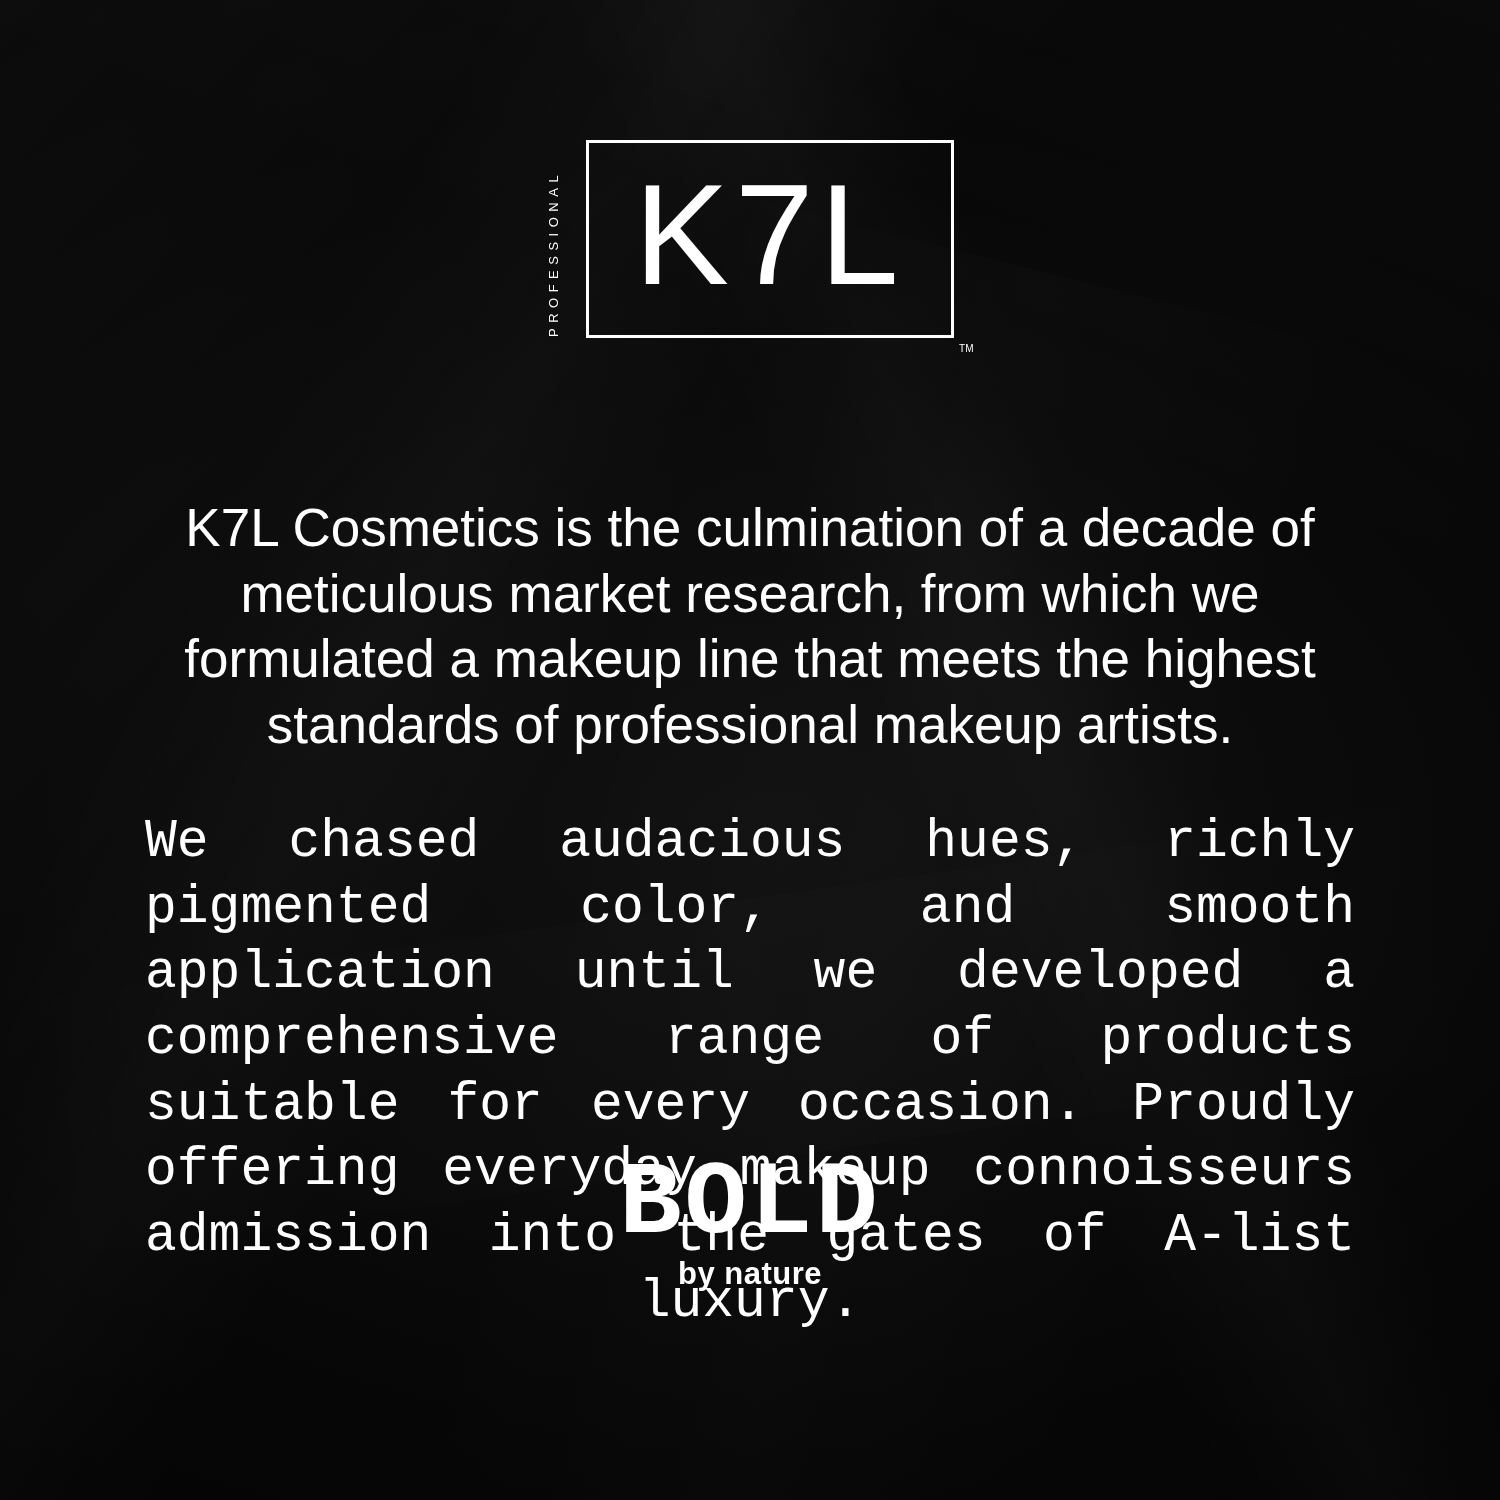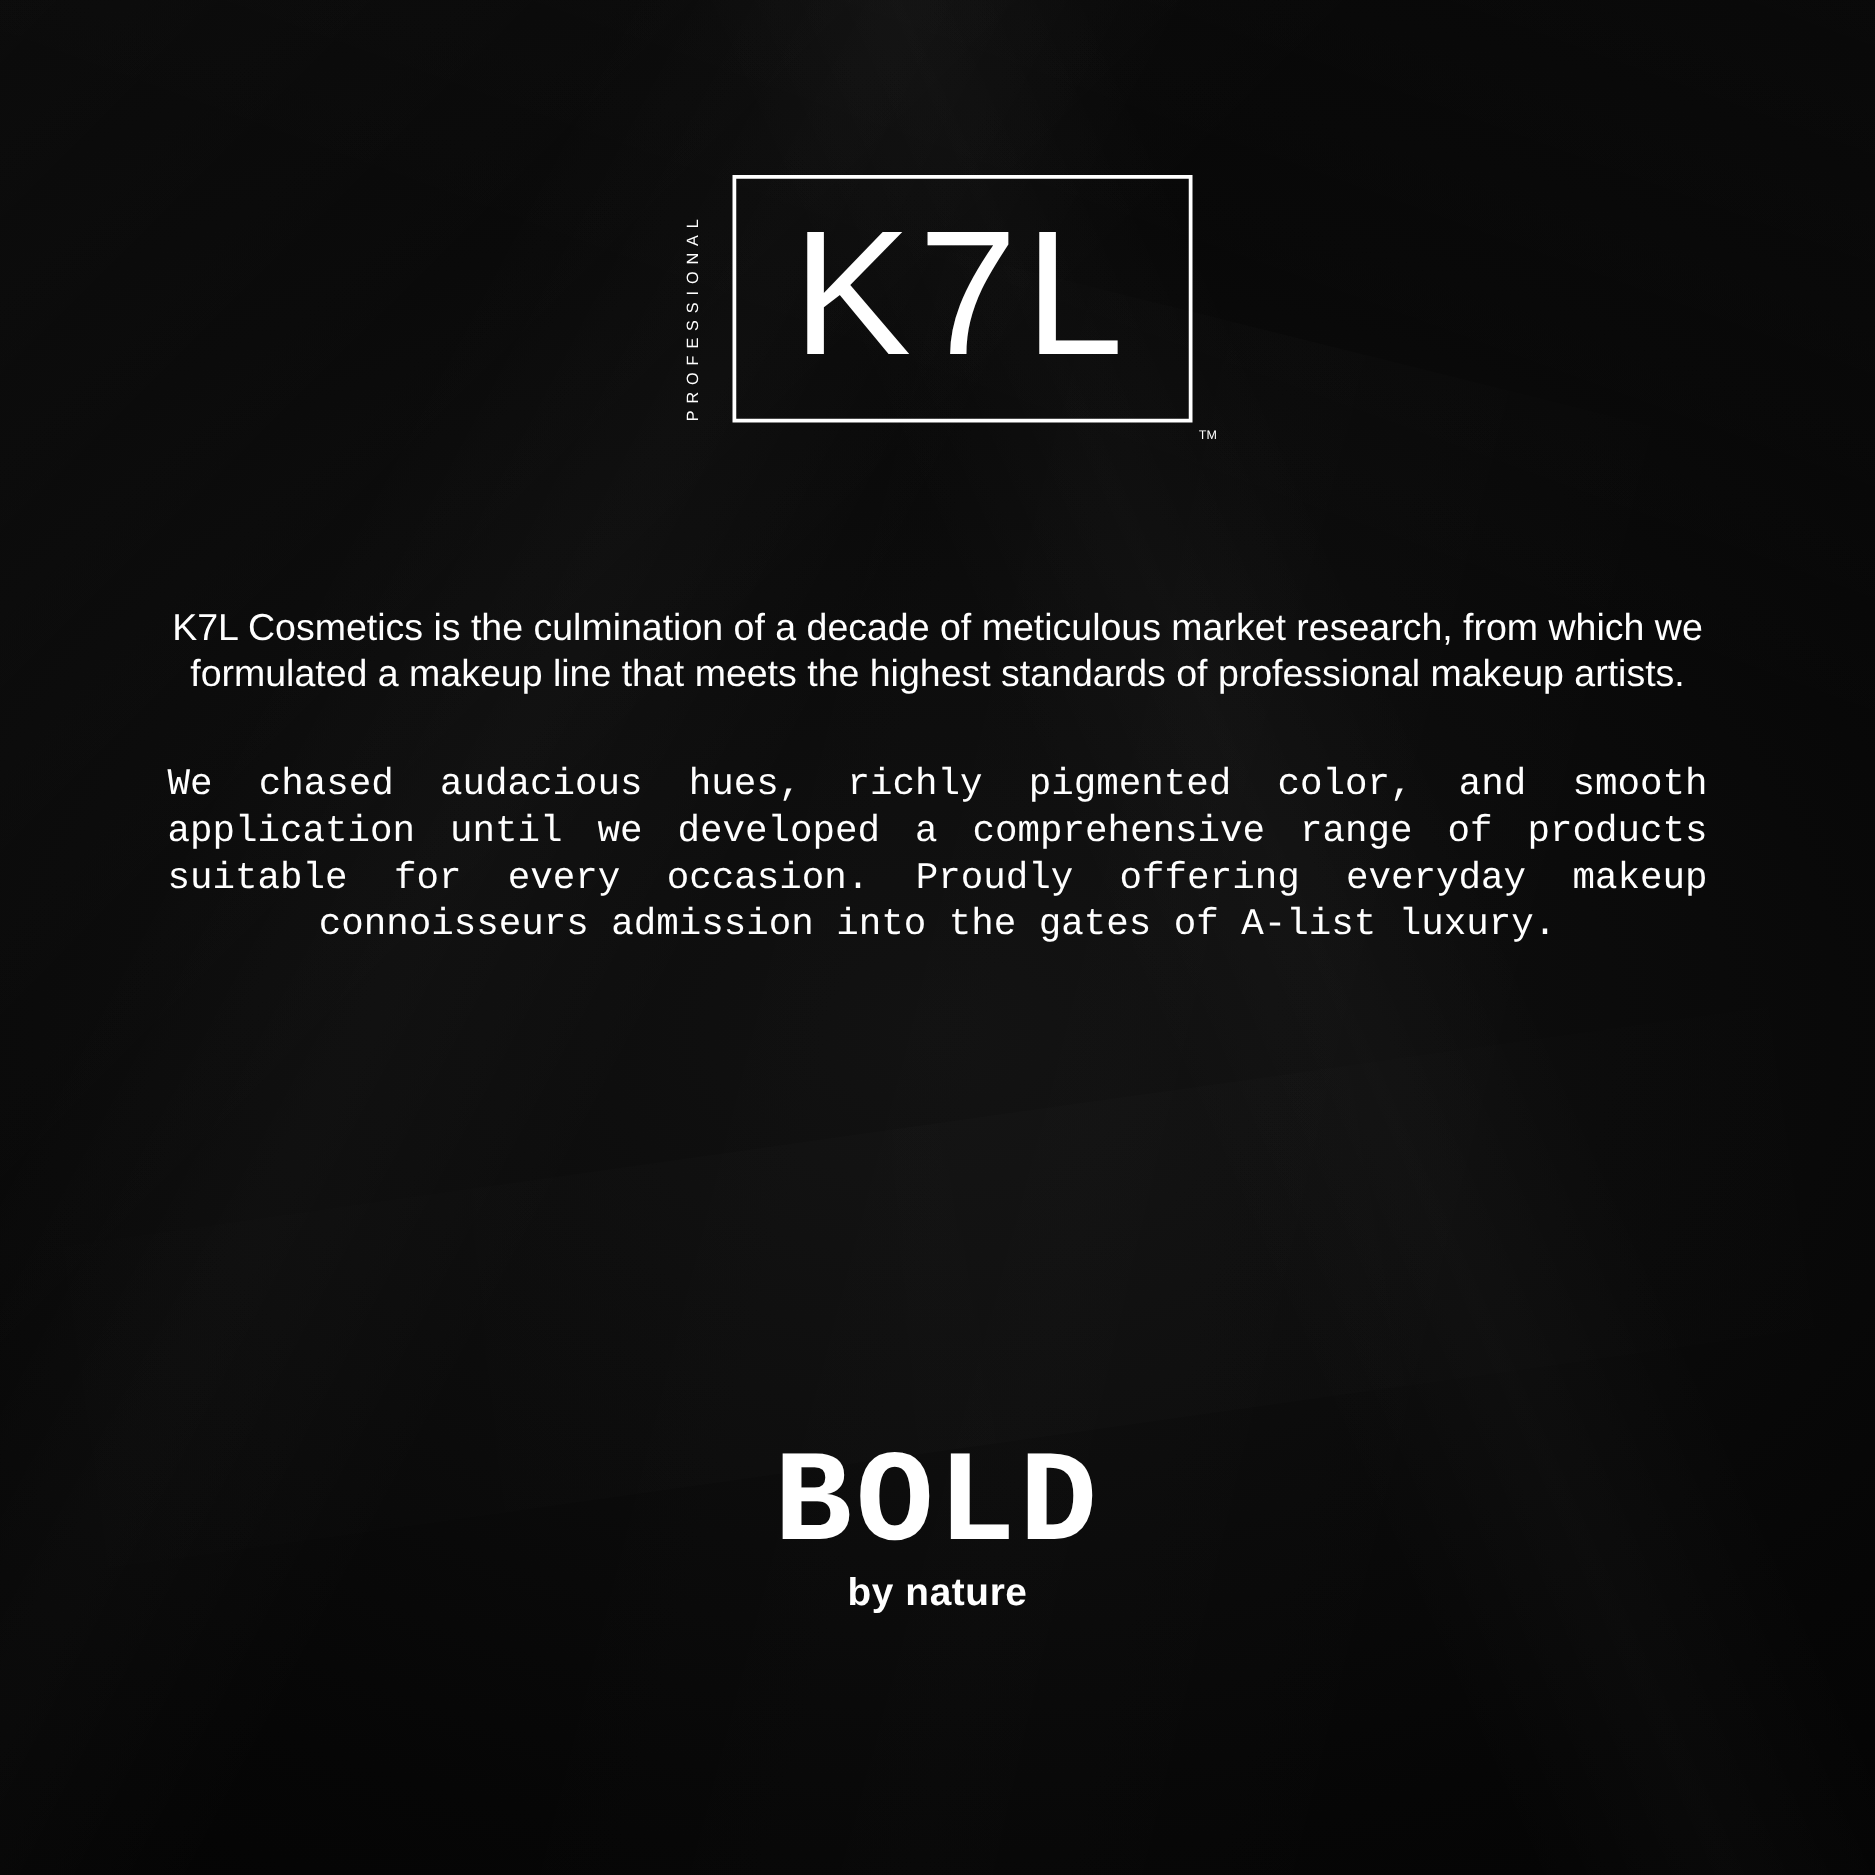--- a/index.html
+++ b/index.html
@@ -88,25 +88,25 @@
   }
 
   
   .copy {
     position: absolute;
     top: 478px;
     left: 128px;
     width: 1244px;
   }
   .para {
-    font-size: 30px;
+    font-size: 53px;
     line-height: 1.24;
     color: #ffffff;
     font-weight: 400;
-    margin: 6px;
+    margin: 17px;
   }
   .para.p1 {
     text-align: center;
     text-align-last: center;
   }
   .para.p2 {
     margin-top: 52px;
     text-align: justify;
     text-align-last: center;
     font-family: Liberation Mono, monospace;

